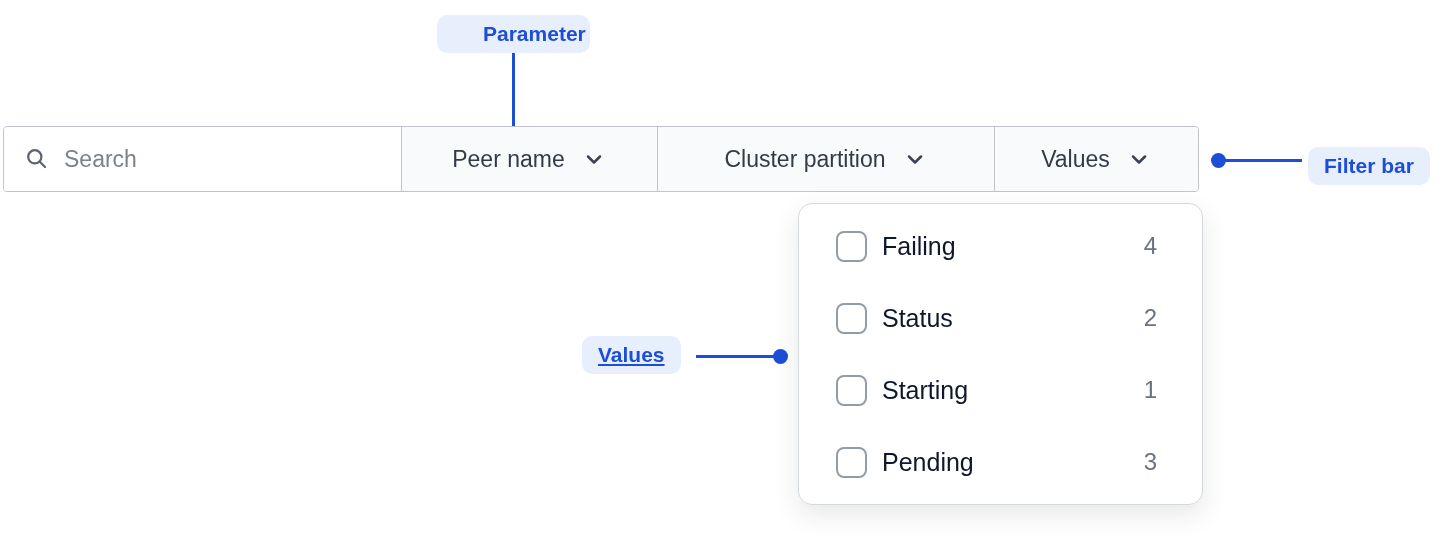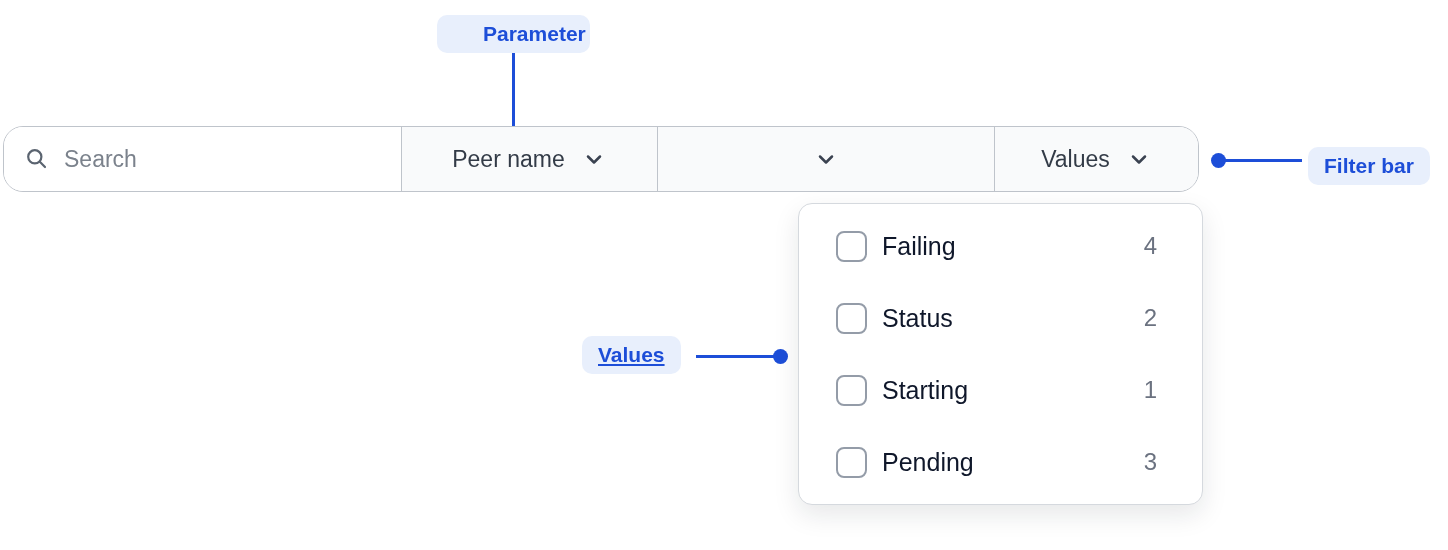--- a/index.html
+++ b/index.html
@@ -43,21 +43,21 @@
   .dot-filterbar{left:1211px;top:153px;}
   .line-filterbar{left:1224px;top:159px;width:78px;}
   .line-values{left:696px;top:355px;width:78px;}
   .dot-values{left:773px;top:349px;}
 
   
   .filter-bar{
     position:absolute;left:3px;top:126px;
     width:1196px;height:66px;
     border:1.5px solid var(--bar-border);
-    border-radius:20px;
+    border-radius:4px;
     background:#ffffff;
     display:flex;
     align-items:stretch;
     overflow:hidden;
   }
   .search-section{
     flex:0 0 397px;
     display:flex;align-items:center;
     background:#ffffff;
     padding:0 18px 0 20px;
@@ -149,20 +149,21 @@
     <div class="dropdown-section dd-peer">
       <span>Peer name</span>
       <span>
         <svg class="chev" width="26" height="26" viewBox="0 0 26 26" fill="none">
           <polyline points="7,10.5 13,16.5 19,10.5" stroke="#3A4250" stroke-width="2.5" stroke-linecap="round" stroke-linejoin="round"></polyline>
         </svg>
       </span>
     </div>
 
     <div class="dropdown-section dd-cluster">
+      <span>Cluster partition</span>
       <span>
         <svg class="chev" width="26" height="26" viewBox="0 0 26 26" fill="none">
           <polyline points="7,10.5 13,16.5 19,10.5" stroke="#3A4250" stroke-width="2.5" stroke-linecap="round" stroke-linejoin="round"></polyline>
         </svg>
       </span>
     </div>
 
     <div class="dropdown-section dd-status">
       <span>Values</span>
       <span>

